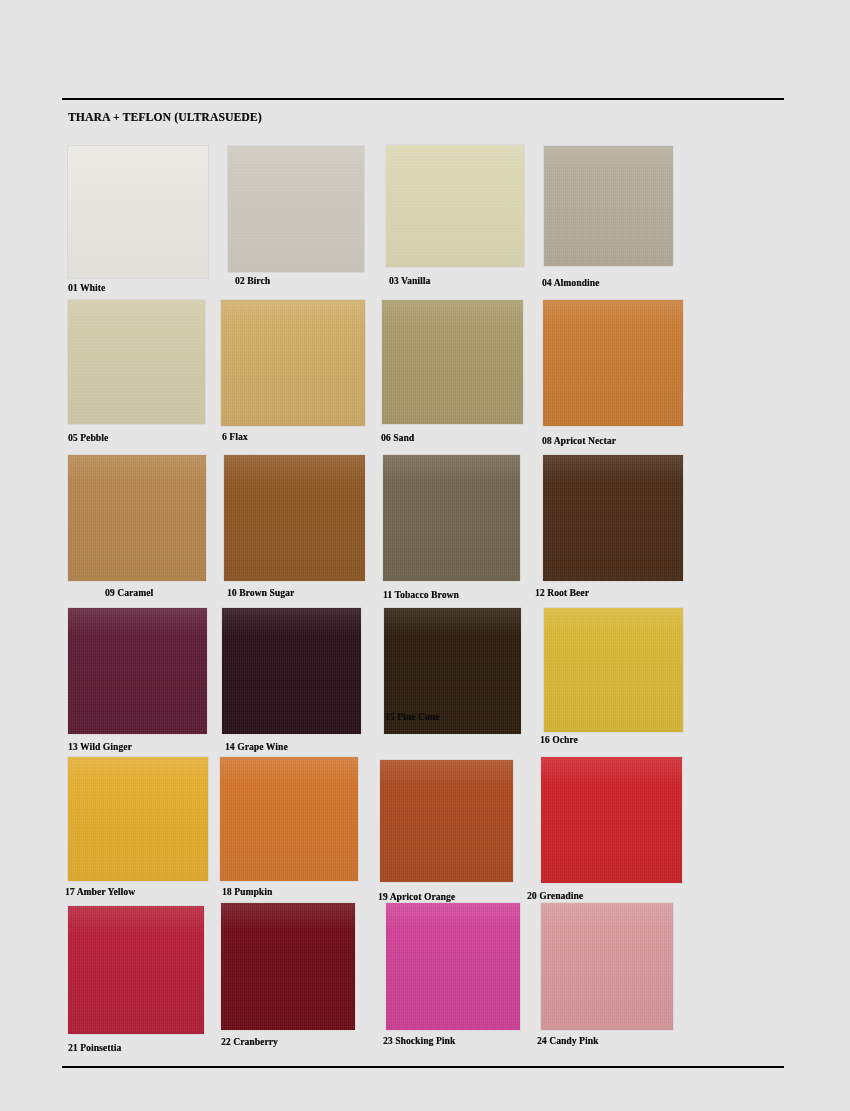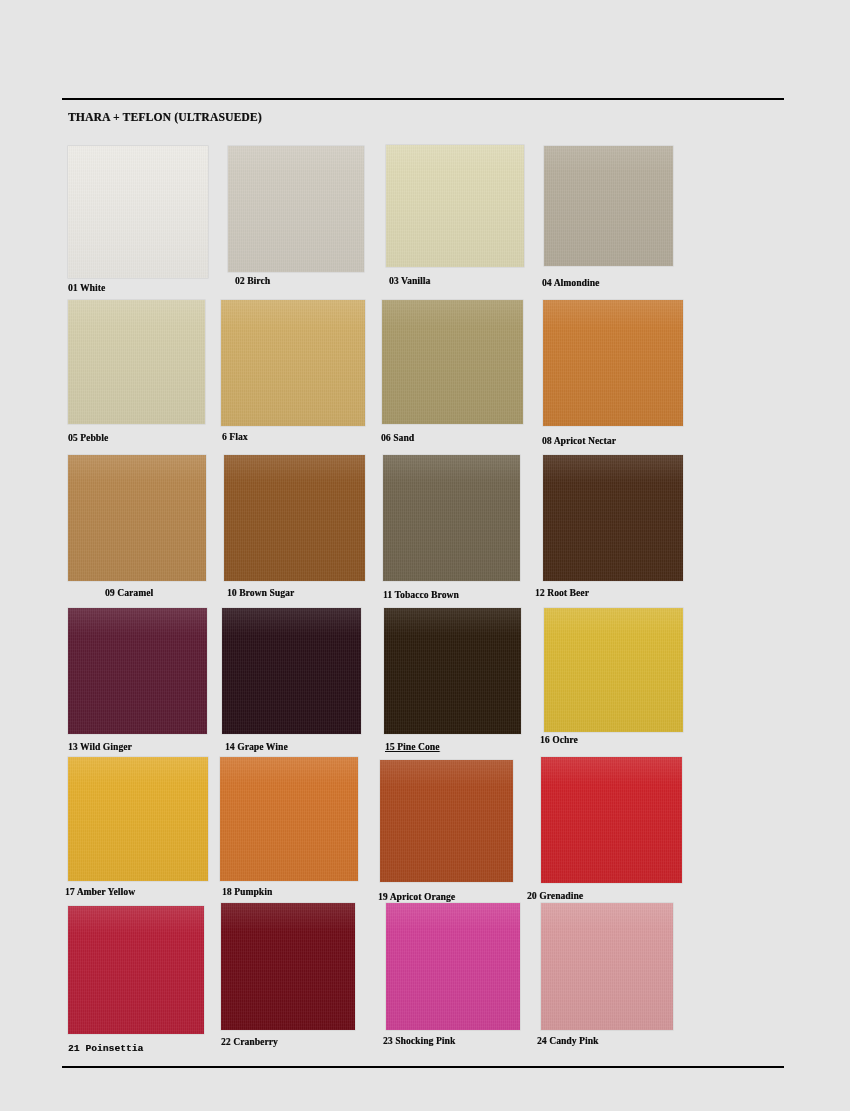--- a/index.html
+++ b/index.html
@@ -191,21 +191,21 @@
           <div class="swatch-tex"></div>
           <div class="swatch-sheen"></div>
         </div>
         <div class="label" style="left: 225px; top: 742px;">14 Grape Wine</div>
       </div>
       <div class="cell">
         <div class="swatch" style="left: 384px; top: 608px; width: 137px; height: 126px; background: rgb(44, 29, 14);">
           <div class="swatch-tex"></div>
           <div class="swatch-sheen"></div>
         </div>
-        <div class="label" style="left: 385px; top: 742px; text-decoration: underline;">15 Pine Cone</div>
+        <div class="label" style="left: 385px; top: 712px;">15 Pine Cone</div>
       </div>
       <div class="cell">
         <div class="swatch" style="left: 544px; top: 608px; width: 139px; height: 124px; background: rgb(217, 184, 54);">
           <div class="swatch-tex"></div>
           <div class="swatch-sheen"></div>
         </div>
         <div class="label" style="left: 540px; top: 735px;">16 Ochre</div>
       </div>
       <div class="cell">
         <div class="swatch" style="left: 68px; top: 757px; width: 140px; height: 124px; background: rgb(227, 174, 46);">
@@ -233,21 +233,21 @@
           <div class="swatch-tex"></div>
           <div class="swatch-sheen"></div>
         </div>
         <div class="label" style="left: 527px; top: 891px;">20 Grenadine</div>
       </div>
       <div class="cell">
         <div class="swatch" style="left: 68px; top: 906px; width: 136px; height: 128px; background: rgb(181, 31, 56);">
           <div class="swatch-tex"></div>
           <div class="swatch-sheen"></div>
         </div>
-        <div class="label" style="left: 68px; top: 1043px; font-family: Liberation Mono, monospace;">21 Poinsettia</div>
+        <div class="label" style="left: 68px; top: 1043px;">21 Poinsettia</div>
       </div>
       <div class="cell">
         <div class="swatch" style="left: 221px; top: 903px; width: 134px; height: 127px; background: rgb(110, 13, 24);">
           <div class="swatch-tex"></div>
           <div class="swatch-sheen"></div>
         </div>
         <div class="label" style="left: 221px; top: 1037px;">22 Cranberry</div>
       </div>
       <div class="cell">
         <div class="swatch" style="left: 386px; top: 903px; width: 134px; height: 127px; background: rgb(207, 65, 150);">

